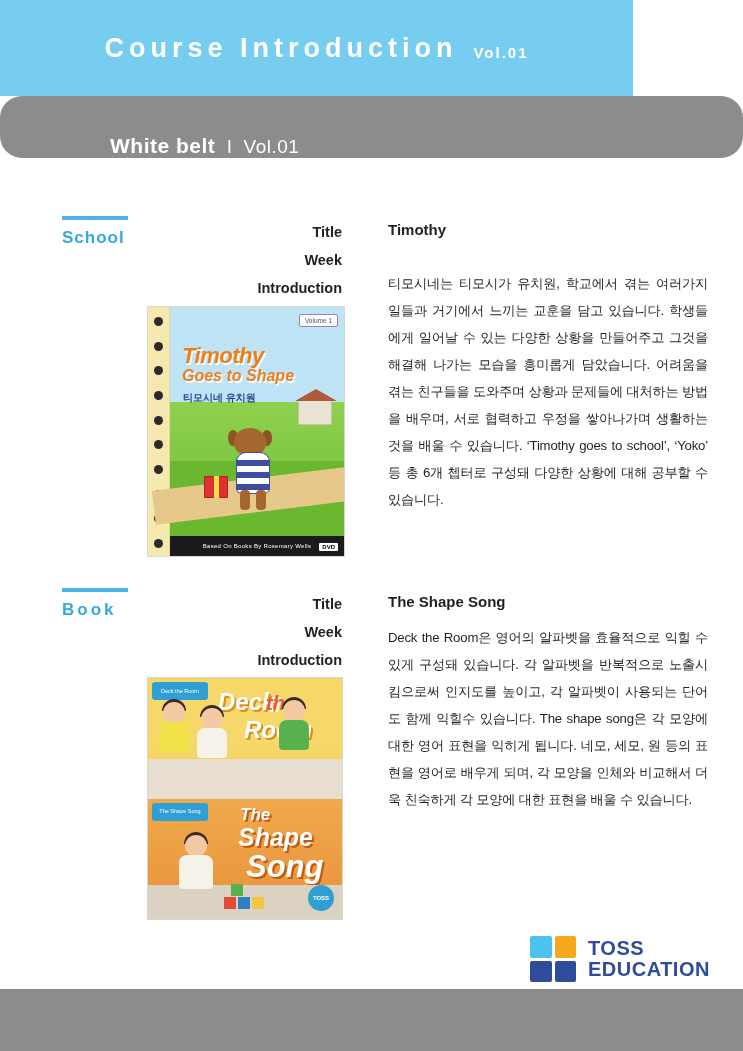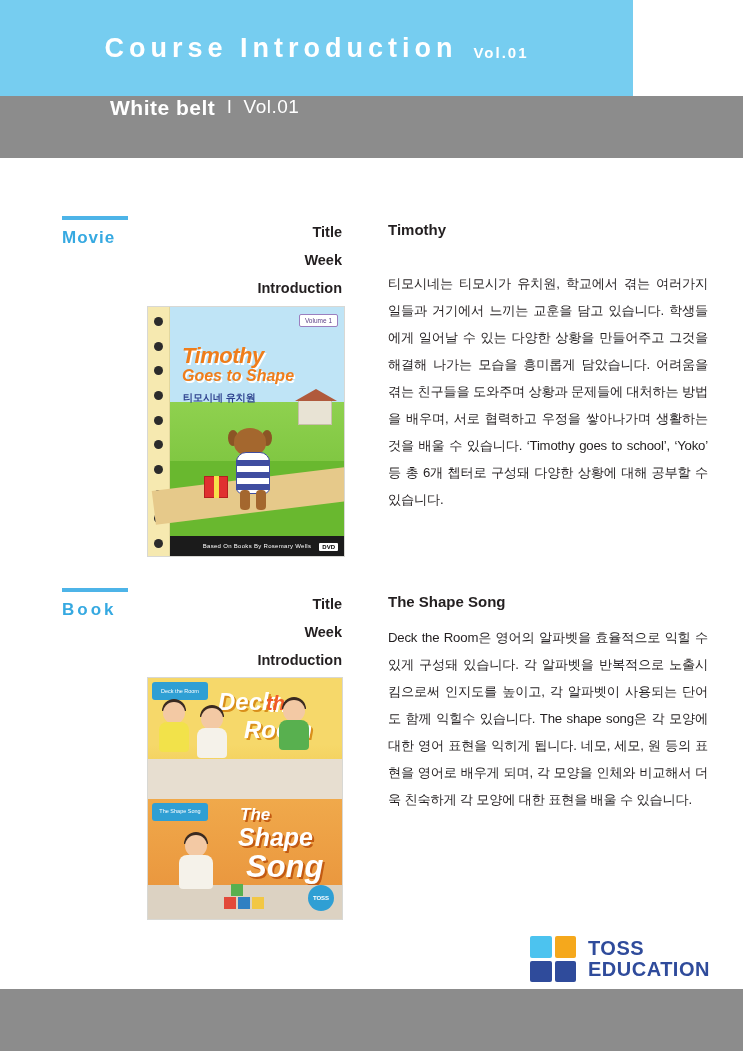--- a/index.html
+++ b/index.html
@@ -46,21 +46,22 @@
   }
 
   
   .sub-band {
     position: absolute;
     left: 0; top: 96px;
     width: 743px;
     height: 62px;
     background: #8c8c8c;
     display: flex;
-    align-items: flex-start;
+    align-items: flex-end;
+    border-radius: 22px;
   }
   .sub-belt {
     color: #ffffff;
     font-size: 21px;
     font-weight: bold;
     margin-left: 110px;
     letter-spacing: 0.5px;
   }
   .sub-sep {
     color: #ffffff;
@@ -507,21 +508,21 @@
 </div>
 
 <div class="sub-band">
   <span class="sub-belt">White belt</span>
   <span class="sub-sep">l</span>
   <span class="sub-vol">Vol.01</span>
 </div>
 
 <div class="section-label label-movie">
   <span class="bar"></span>
-  <span>Movie</span>
+  <span>School</span>
 </div>
 
 <div class="fields fields-movie">
   <div>Title</div>
   <div>Week</div>
   <div>Introduction</div>
 </div>
 
 <div class="content content-movie">
   <div class="content-title">Timothy</div>

